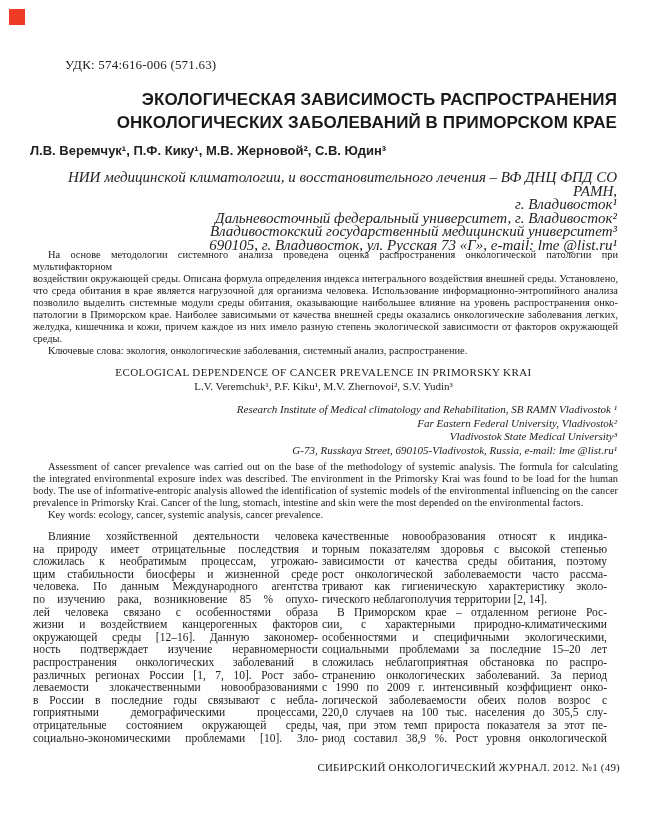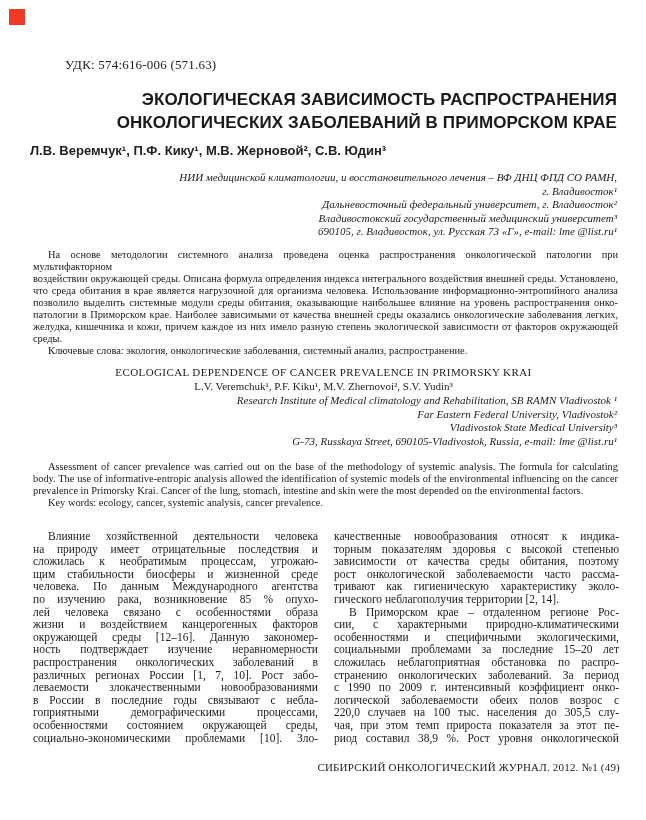--- a/index.html
+++ b/index.html
@@ -13,34 +13,34 @@
     position:absolute; left:30px; top:89px; width:587px; text-align:center;
     font-family:"Liberation Sans", sans-serif; font-weight:bold; font-size:17px;
     line-height:22.5px; color:#1a1a1a; letter-spacing:0.1px;
   }
   .authors {
     position:absolute; left:30px; top:143px; width:587px; text-align:left;
     font-family:"Liberation Sans", sans-serif; font-weight:bold; font-size:13px;
   }
   .affil-ru {
     position:absolute; left:30px; top:171px; width:587px; text-align:center;
-    font-style:italic; font-size:11px; line-height:13.6px;
+    font-style:italic; font-size:15px; line-height:13.6px;
   }
   .abstract { position:absolute; left:33px; width:585px; font-size:10.4px; line-height:11.95px; }
   .abstract-ru { top:249px; }
   .abstract-en { top:461px; line-height:11.9px; }
   .en-head {
     position:absolute; left:30px; top:366px; width:587px; text-align:center;
     font-size:11px; line-height:13.6px;
   }
   .en-title { letter-spacing:0.4px; }
-  .en-affil { font-style:italic; margin-top:1px; }
+  .en-affil { font-style:italic; margin-top:10px; }
   .columns {
     position:absolute; left:33px; top:530px; width:586px;
-    display:flex; gap:16px; font-size:11.5px; line-height:12.6px;
+    display:flex; gap:4px; font-size:11.5px; line-height:12.6px;
   }
   .col { width:285px; }
   .footer { position:absolute; right:26px; top:761px; font-size:11px; letter-spacing:0.2px;text-align:center; }
   
   .just .line { text-align:justify; text-align-last:justify; }
   .just .line.end { text-align-last:left; }
   .line.ind { text-indent:15px; }
   .center .line { text-align:right; }
 </style>
 </head>
@@ -84,20 +84,21 @@
     <div class="en-affil center">
         <div class="line">Research Institute of Medical climatology and Rehabilitation, SB RAMN Vladivostok ¹</div>
         <div class="line">Far Eastern Federal University, Vladivostok²</div>
         <div class="line">Vladivostok State Medical University³</div>
         <div class="line">G-73, Russkaya Street, 690105-Vladivostok, Russia, e-mail: lme @list.ru¹</div>
       </div>
   </div>
 
   <div class="abstract abstract-en just">
       <div class="line ind">Assessment of cancer prevalence was carried out on the base of the methodology of systemic analysis. The formula for calculating</div>
+      <div class="line">the integrated environmental exposure index was described. The environment in the Primorsky Krai was found to be load for the human</div>
       <div class="line">body. The use of informative-entropic analysis allowed the identification of systemic models of the environmental influencing on the cancer</div>
       <div class="line end">prevalence in Primorsky Krai. Cancer of the lung, stomach, intestine and skin were the most depended on the environmental factors.</div>
       <div class="line ind end">Key words: ecology, cancer, systemic analysis, cancer prevalence.</div>
     </div>
 
   <div class="columns">
     <div class="col just">
         <div class="line ind">Влияние хозяйственной деятельности человека</div>
         <div class="line">на природу имеет отрицательные последствия и</div>
         <div class="line">сложилась к необратимым процессам, угрожаю-</div>
@@ -106,21 +107,21 @@
         <div class="line">по изучению рака, возникновение 85 % опухо-</div>
         <div class="line">лей человека связано с особенностями образа</div>
         <div class="line">жизни и воздействием канцерогенных факторов</div>
         <div class="line">окружающей среды [12–16]. Данную закономер-</div>
         <div class="line">ность подтверждает изучение неравномерности</div>
         <div class="line">распространения онкологических заболеваний в</div>
         <div class="line">различных регионах России [1, 7, 10]. Рост забо-</div>
         <div class="line">леваемости злокачественными новообразованиями</div>
         <div class="line">в России в последние годы связывают с небла-</div>
         <div class="line">гоприятными демографическими процессами,</div>
-        <div class="line">особенностями состоянием окружающей среды,</div>
+        <div class="line">отрицательные состоянием окружающей среды,</div>
         <div class="line">социально-экономическими проблемами [10]. Зло-</div>
       </div>
     <div class="col just">
         <div class="line">качественные новообразования относят к индика-</div>
         <div class="line">торным показателям здоровья с высокой степенью</div>
         <div class="line">зависимости от качества среды обитания, поэтому</div>
         <div class="line">рост онкологической заболеваемости часто рассма-</div>
         <div class="line">тривают как гигиеническую характеристику эколо-</div>
         <div class="line end">гического неблагополучия территории [2, 14].</div>
         <div class="line ind">В Приморском крае – отдаленном регионе Рос-</div>

